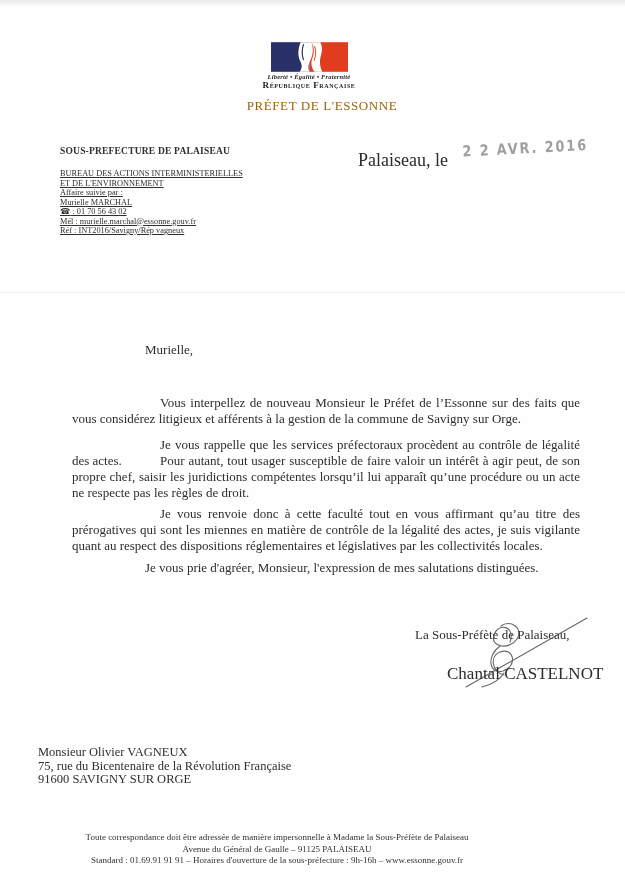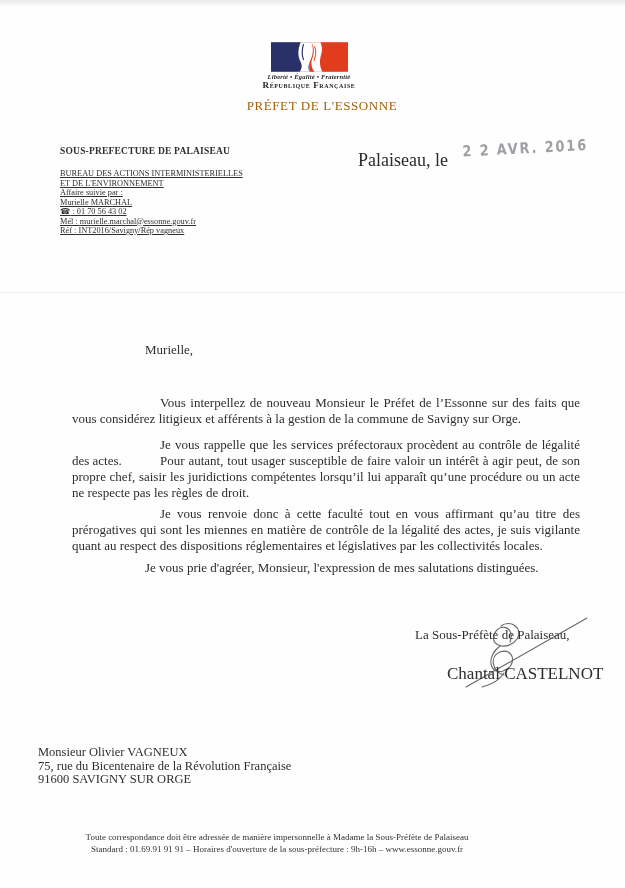--- a/index.html
+++ b/index.html
@@ -115,17 +115,18 @@
   <div class="signame">Chantal CASTELNOT</div>
 
   <div class="recipient">
     <div>Monsieur Olivier VAGNEUX</div>
     <div>75, rue du Bicentenaire de la Révolution Française</div>
     <div>91600 SAVIGNY SUR ORGE</div>
   </div>
 
   <div class="footer">
     <div>Toute correspondance doit être adressée de manière impersonnelle à Madame la Sous-Préfète de Palaiseau</div>
+    <div>Avenue du Général de Gaulle – 91125 PALAISEAU</div>
     <div>Standard : 01.69.91 91 91 – Horaires d'ouverture de la sous-préfecture : 9h-16h – www.essonne.gouv.fr</div>
   </div>
 
   <div class="crease"></div>
 </div>
 
 </body></html>

